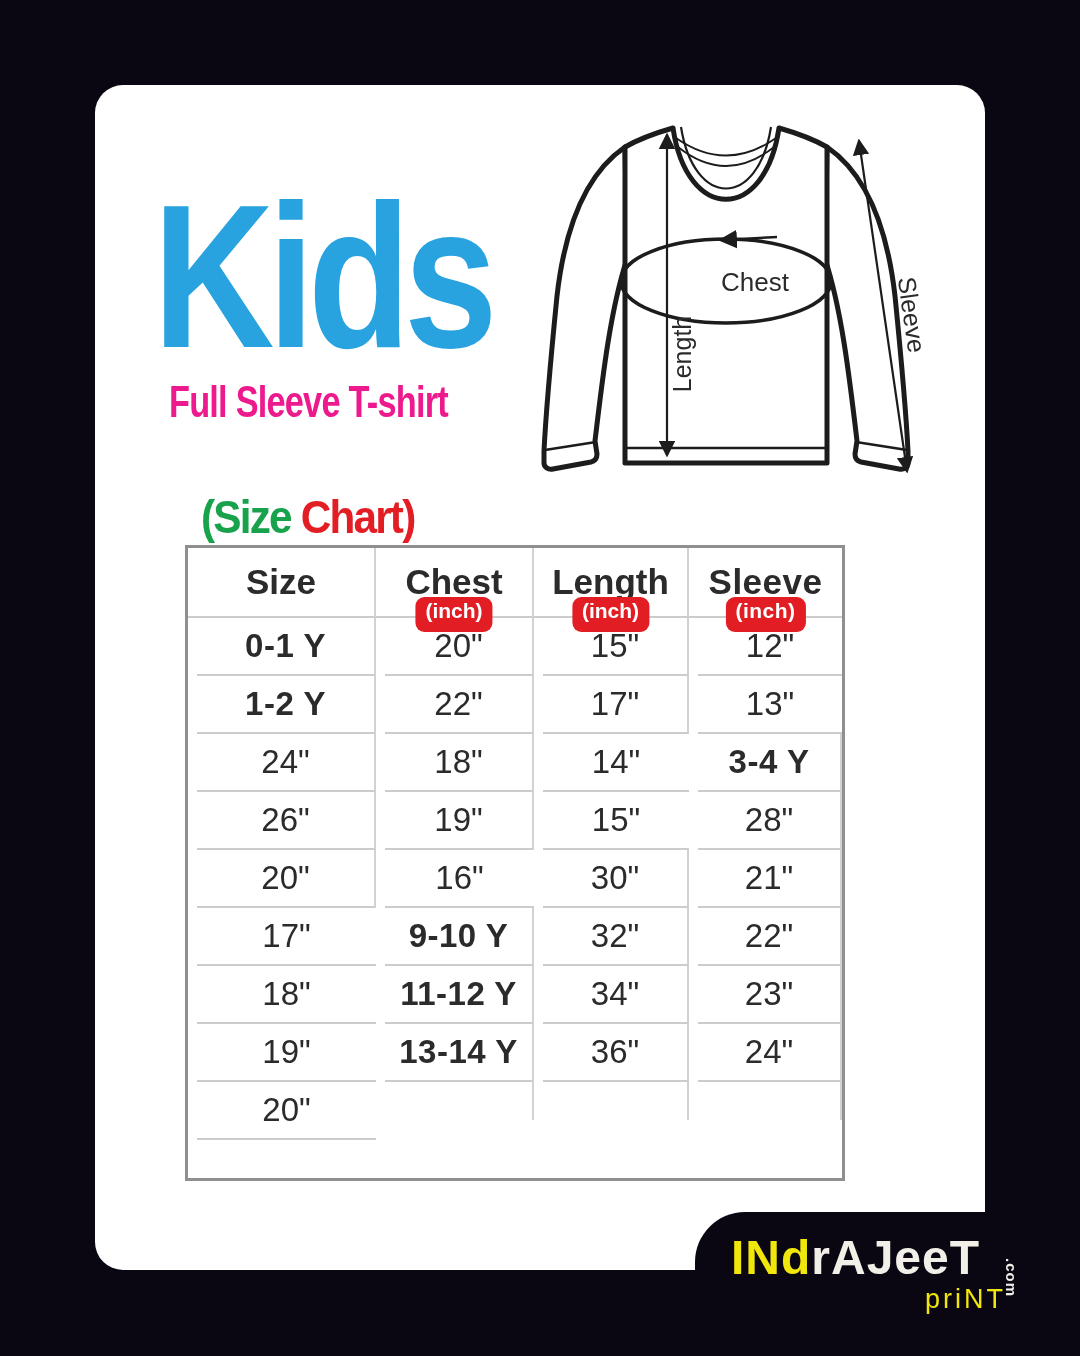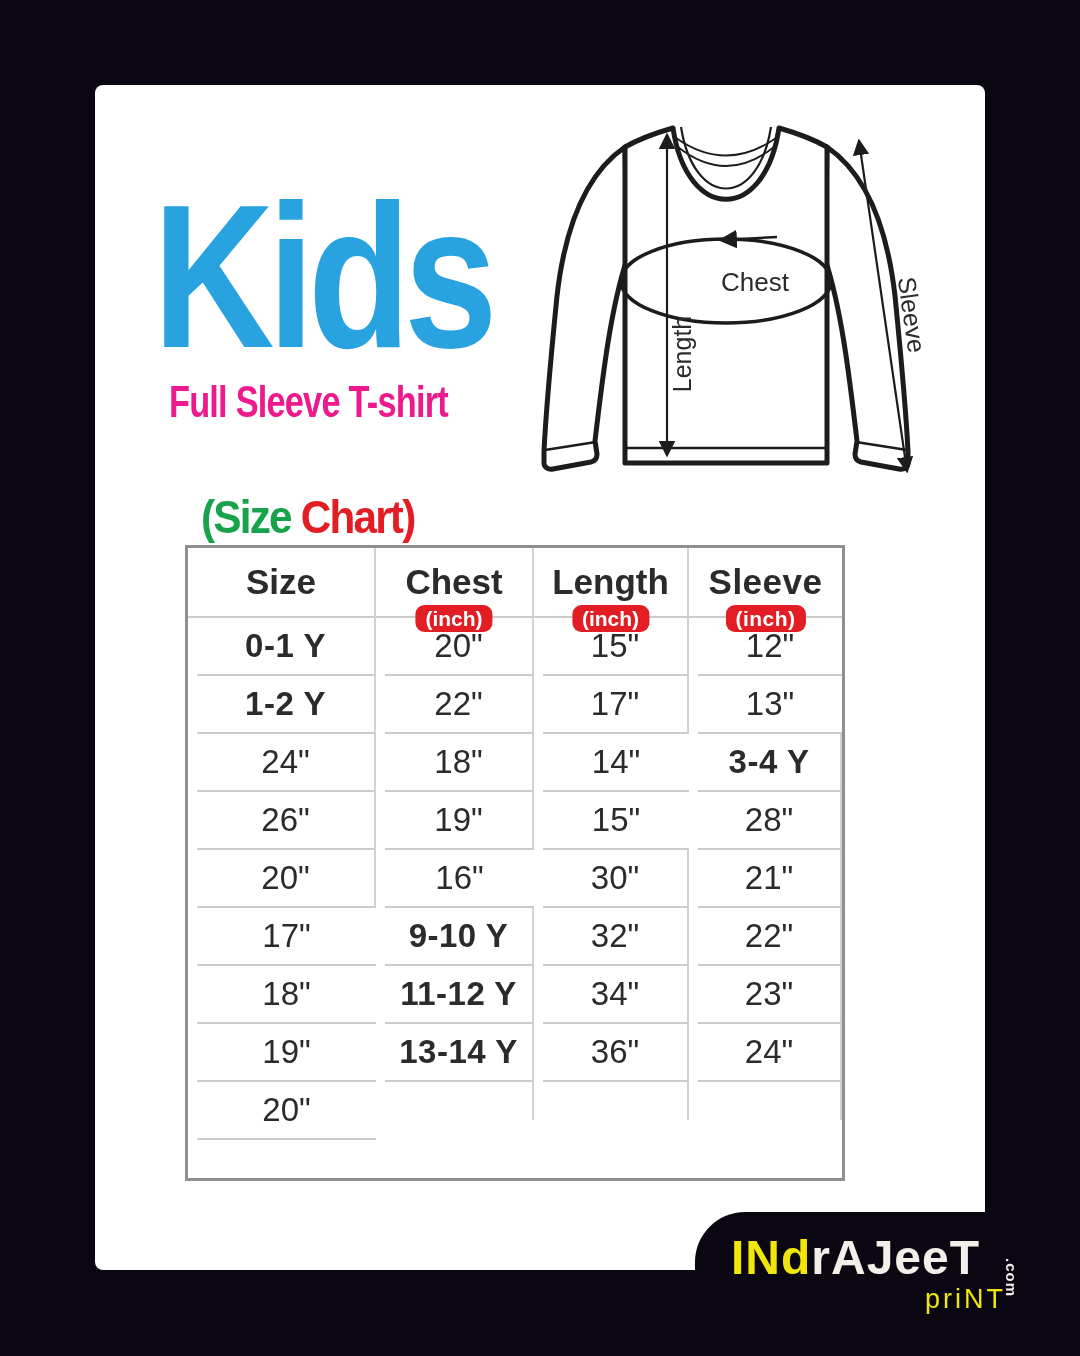--- a/index.html
+++ b/index.html
@@ -4,21 +4,21 @@
 <style>
   html,body{margin:0;padding:0;}
   body{
     width:1080px;height:1356px;
     background:#0b0712;
     font-family:"Liberation Sans", sans-serif;
     position:relative;overflow:hidden;
   }
   .card{
     position:absolute;left:95px;top:85px;width:890px;height:1185px;
-    background:#ffffff;border-radius:8px;
+    background:#ffffff;border-radius:28px;
   }
   
   .title{
     position:absolute;left:58px;top:88px;
     font-size:205px;line-height:1;font-weight:bold;
     color:#29a3e0;letter-spacing:-8px;
     transform:scaleX(0.82);transform-origin:0 0;
     white-space:nowrap;
   }
   .subtitle{
@@ -52,21 +52,21 @@
   .cell.lastcol{border-right:none;}
   .cell.lastrow{border-bottom:none;}
   .hc{height:70px;position:relative;font-size:35px;font-weight:bold;}
   .hc.sleeve{font-weight:bold;letter-spacing:0.5px;}
   .dc{height:58px;font-size:33px;margin-left:9px;}
   .sizec{font-weight:bold;letter-spacing:0.5px;}
   .ec{height:38px;}
   .badge{
     position:absolute;left:50%;bottom:-16px;transform:translateX(-50%);
     background:#e21d24;color:#ffffff;font-size:21px;font-weight:bold;
-    padding:2px 10px 1px;border-radius:9px;z-index:3;white-space:nowrap;
+    padding:2px 10px 9px;border-radius:9px;z-index:3;white-space:nowrap;
   }
   .footer-caption{
     position:absolute;left:96px;top:1102px;
     font-size:34px;font-weight:bold;color:#262626;letter-spacing:0px;
   }
   
   .logo-plate{
     position:absolute;left:695px;top:1212px;width:385px;height:100px;
     background:#0b0712;border-top-left-radius:50px;
   }

